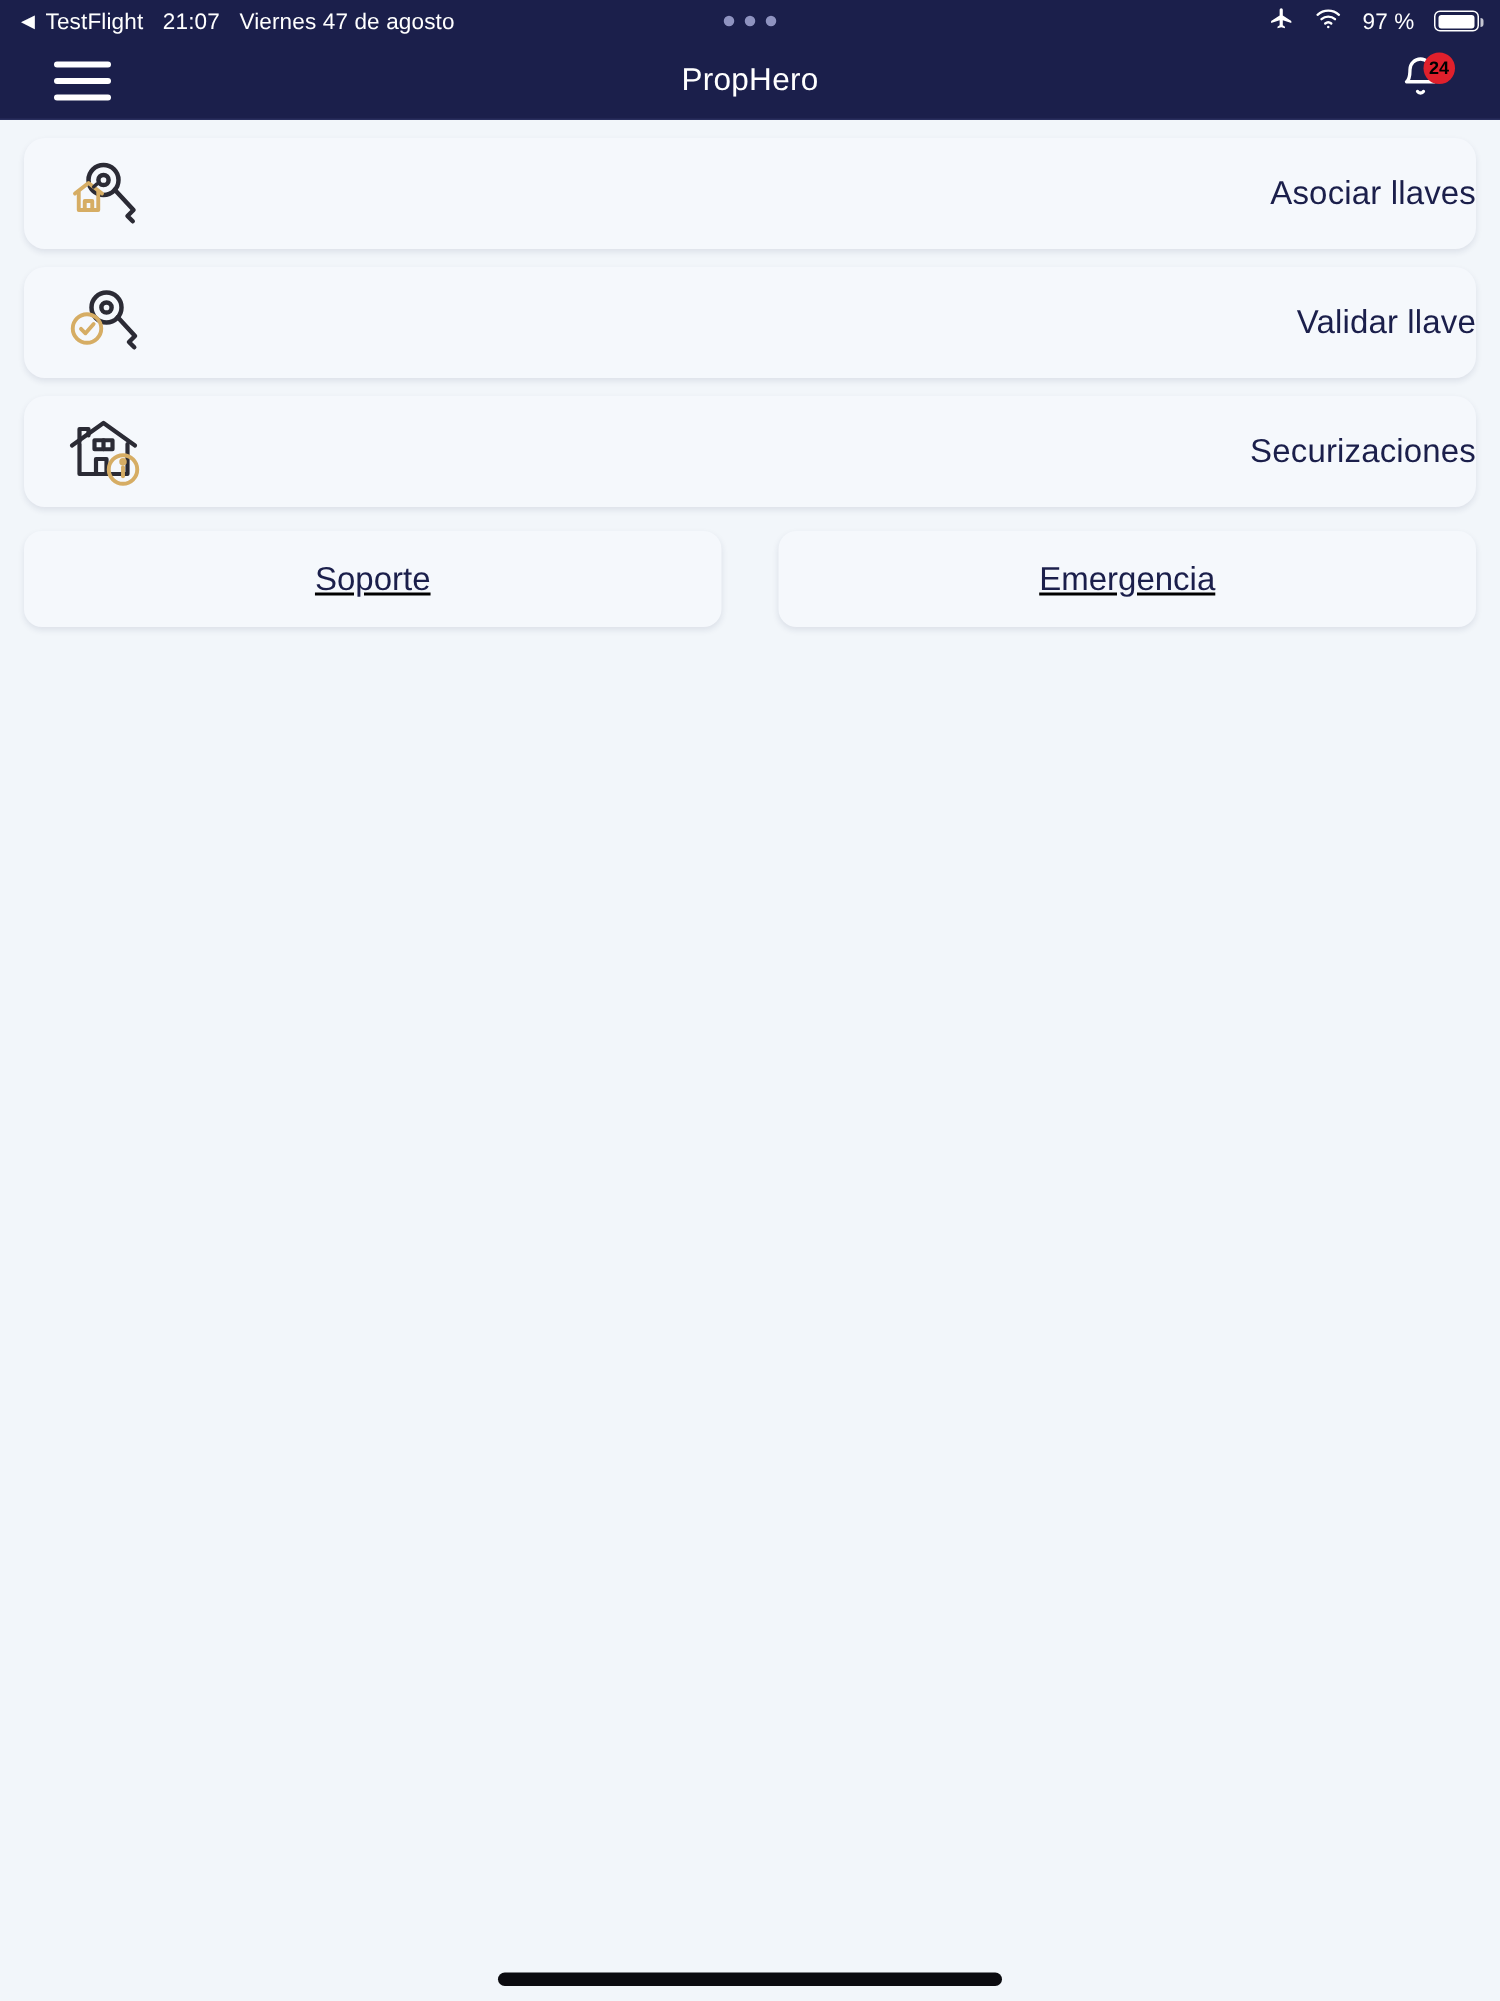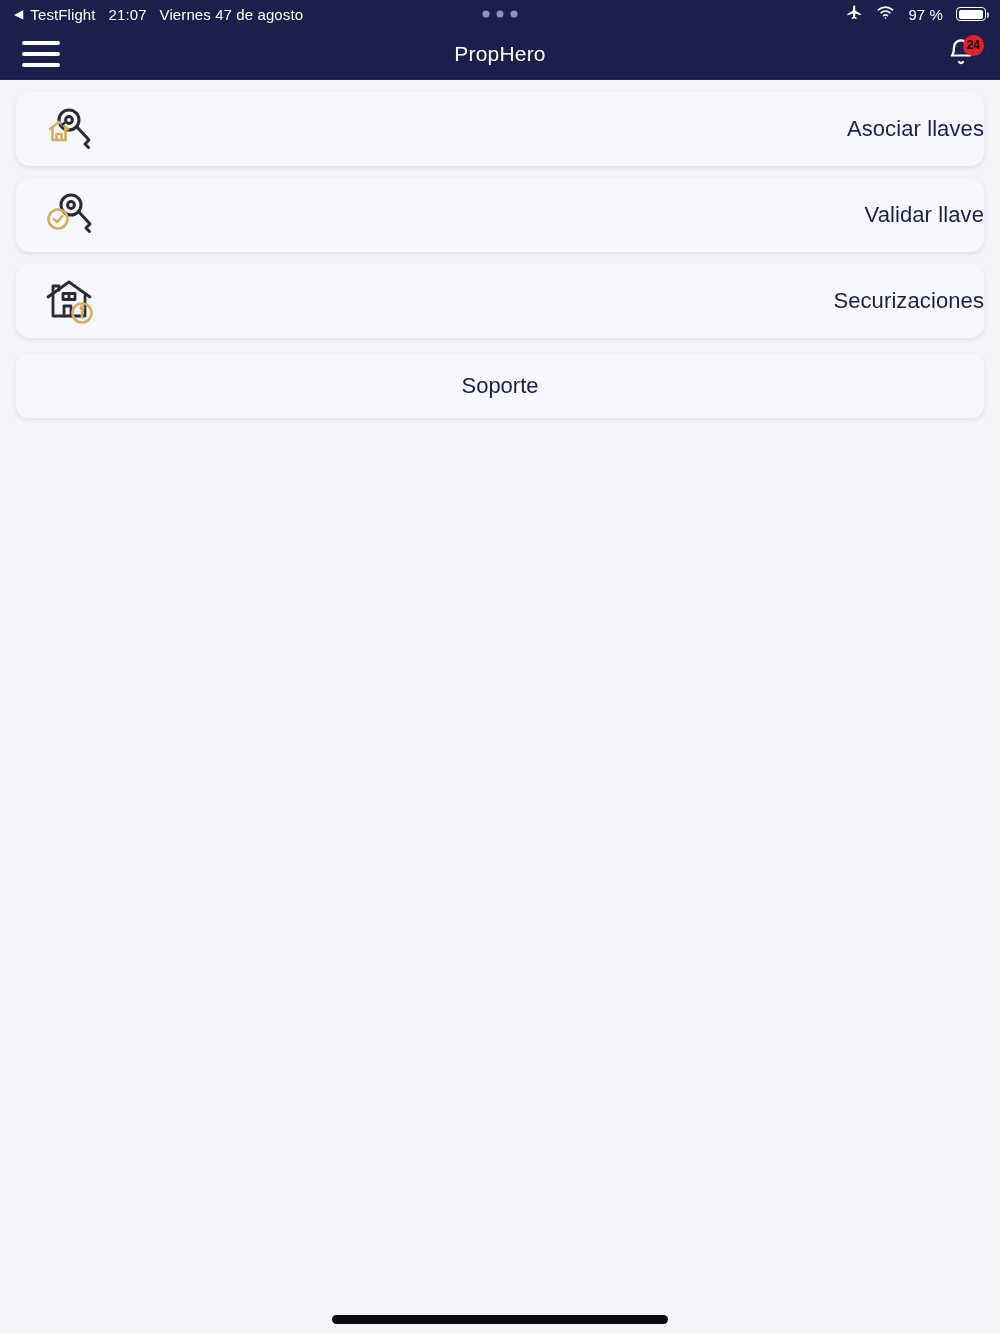--- a/index.html
+++ b/index.html
@@ -88,21 +88,21 @@
     display: block;
   }
 
   
   .nav-bar {
     height: 52px;
     background: #1b1f4b;
     display: flex;
     align-items: center;
     position: relative;
-    padding: 0 22px;
+    padding: 0 36px;
     border-bottom: 1px solid #2a2f5e;
   }
   .hamburger {
     width: 38px;
     display: flex;
     flex-direction: column;
     gap: 7px;
     cursor: pointer;
   }
   .hamburger span {
@@ -192,20 +192,21 @@
     height: 64px;
     background: #f5f8fc;
     border-radius: 12px;
     display: flex;
     align-items: center;
     justify-content: center;
     box-shadow: 0 2px 4px rgba(30,40,80,0.10);
     cursor: pointer;
     border: none;
     font-family: inherit;
+    text-decoration: underline;
   }
   .bottom-btn span {
     color: #1b1f4b;
     font-size: 22px;
   }
 
   
   .home-indicator {
     position: absolute;
     bottom: 10px;
@@ -334,17 +335,20 @@
         </g>
       </svg>
     </div>
     <div class="menu-label">Securizaciones</div>
   </div>
 
   <div class="bottom-row">
     <button class="bottom-btn">
       <span>Soporte</span>
     </button>
+    <button class="bottom-btn">
+      <span>Emergencia</span>
+    </button>
   </div>
 
 </div>
 
 <div class="home-indicator"></div>
 
 </body></html>

